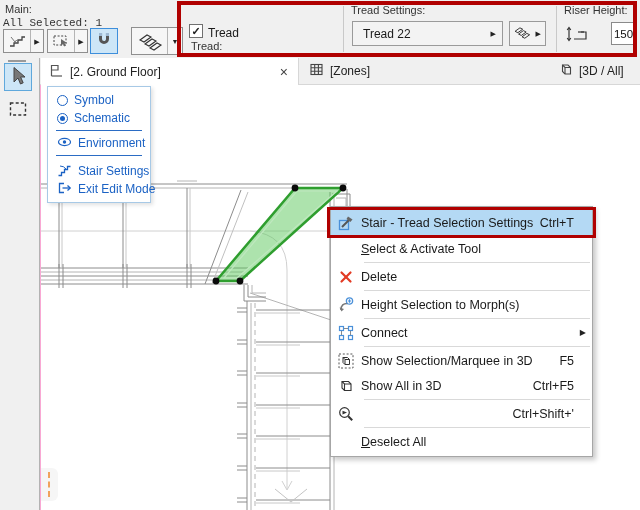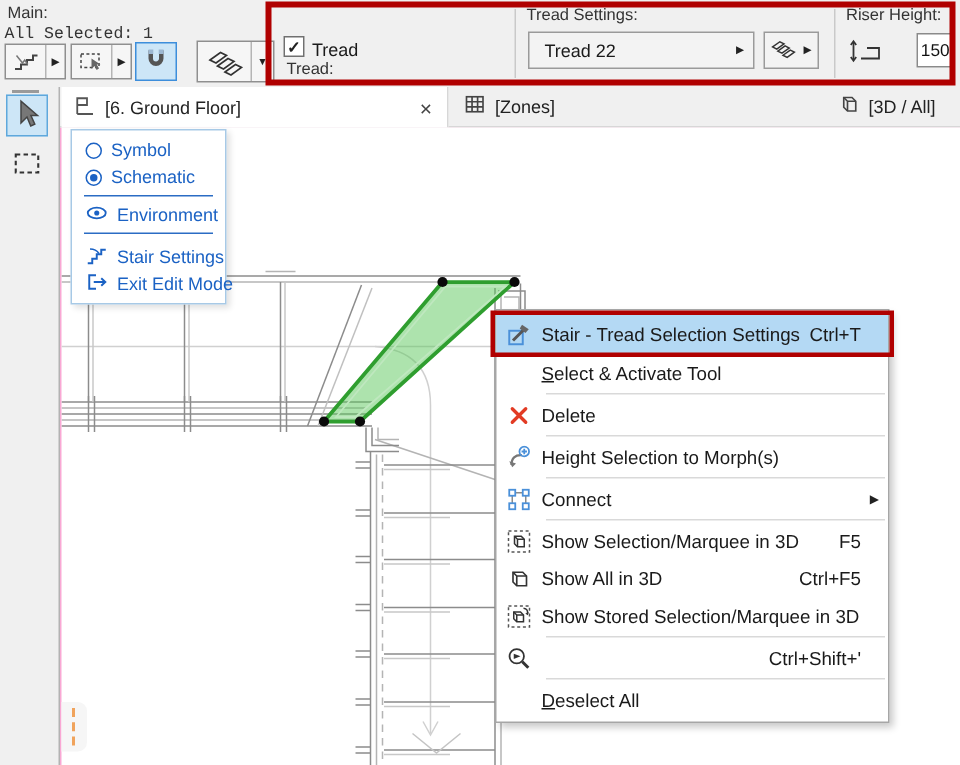--- a/index.html
+++ b/index.html
@@ -163,21 +163,21 @@
   <div class="tabbar">
     <div class="tab active" style="left:1px;width:258px;padding-left:8px;">
       <span>
         <svg width="15" height="15" viewBox="0 0 15 15">
             <g fill="none" stroke="#555" stroke-width="1.2">
               <path d="M2.5 13 V2.5 h6.5 v4.5 h-6.5"></path>
               <path d="M2.5 13 H13"></path>
             </g>
           </svg>
       </span>
-      <span>[6. Ground Floor]</span>
+      <span>[2. Ground Floor]</span>
       <span class="tabclose">×</span>
     </div>
     <div class="tab" style="left:260px;width:150px;padding-left:9px;">
       <span>
         <svg width="15" height="15" viewBox="0 0 15 15">
             <g fill="none" stroke="#444" stroke-width="1.1">
               <rect x="2" y="2.5" width="11" height="10"></rect>
               <path d="M5.7 2.5 V12.5 M9.4 2.5 V12.5 M2 5.8 H13 M2 9.2 H13"></path>
             </g>
           </svg>
@@ -412,35 +412,20 @@
             <g fill="none" stroke="#333" stroke-width="1.1">
               <path d="M4 3.5 L10.5 3.5 L13 6 L13 12.5 L6.5 12.5 L4 10 Z"></path>
               <path d="M4 3.5 L6.5 6 L13 6 M6.5 6 L6.5 12.5"></path>
             </g>
           </svg>
       </span>
       <span class="lbl"><span class="mn"></span><span>Show All in 3D</span></span>
       <span class="sc">Ctrl+F5</span>
     </div>
 
-    <div class="mi">
-      <span class="ic">
-        <svg width="16" height="16" viewBox="0 0 16 16">
-            <rect x="1" y="1" width="14" height="14" fill="none" stroke="#555" stroke-width="1" stroke-dasharray="2 1.8"></rect>
-            <g fill="none" stroke="#333" stroke-width="1">
-              <path d="M4.5 5 L9 5 L11 7 L11 11.5 L6.5 11.5 L4.5 9.5 Z"></path>
-              <path d="M4.5 5 L6.5 7 L11 7 M6.5 7 L6.5 11.5"></path>
-              <path d="M11 2.5 q3.5 0.5 2.5 4"></path>
-            </g>
-            <polygon points="12.2,6 13.8,7.2 14.6,5.2" fill="#333"></polygon>
-          </svg>
-      </span>
-      <span class="lbl"><span class="mn"></span><span>Show Stored Selection/Marquee in 3D</span></span>
-      <span class="sc"></span>
-    </div>
 
     <div class="sep"></div>
 
     <div class="mi">
       <span class="ic">
         <svg width="16" height="16" viewBox="0 0 16 16">
             <circle cx="6.5" cy="6.5" r="4.8" fill="none" stroke="#333" stroke-width="1.2"></circle>
             <path d="M10.2 10.2 L14.2 14.2" stroke="#333" stroke-width="2"></path>
             <polygon points="4.5,4.8 9,6.5 4.5,8.4" fill="#333"></polygon>
           </svg>

